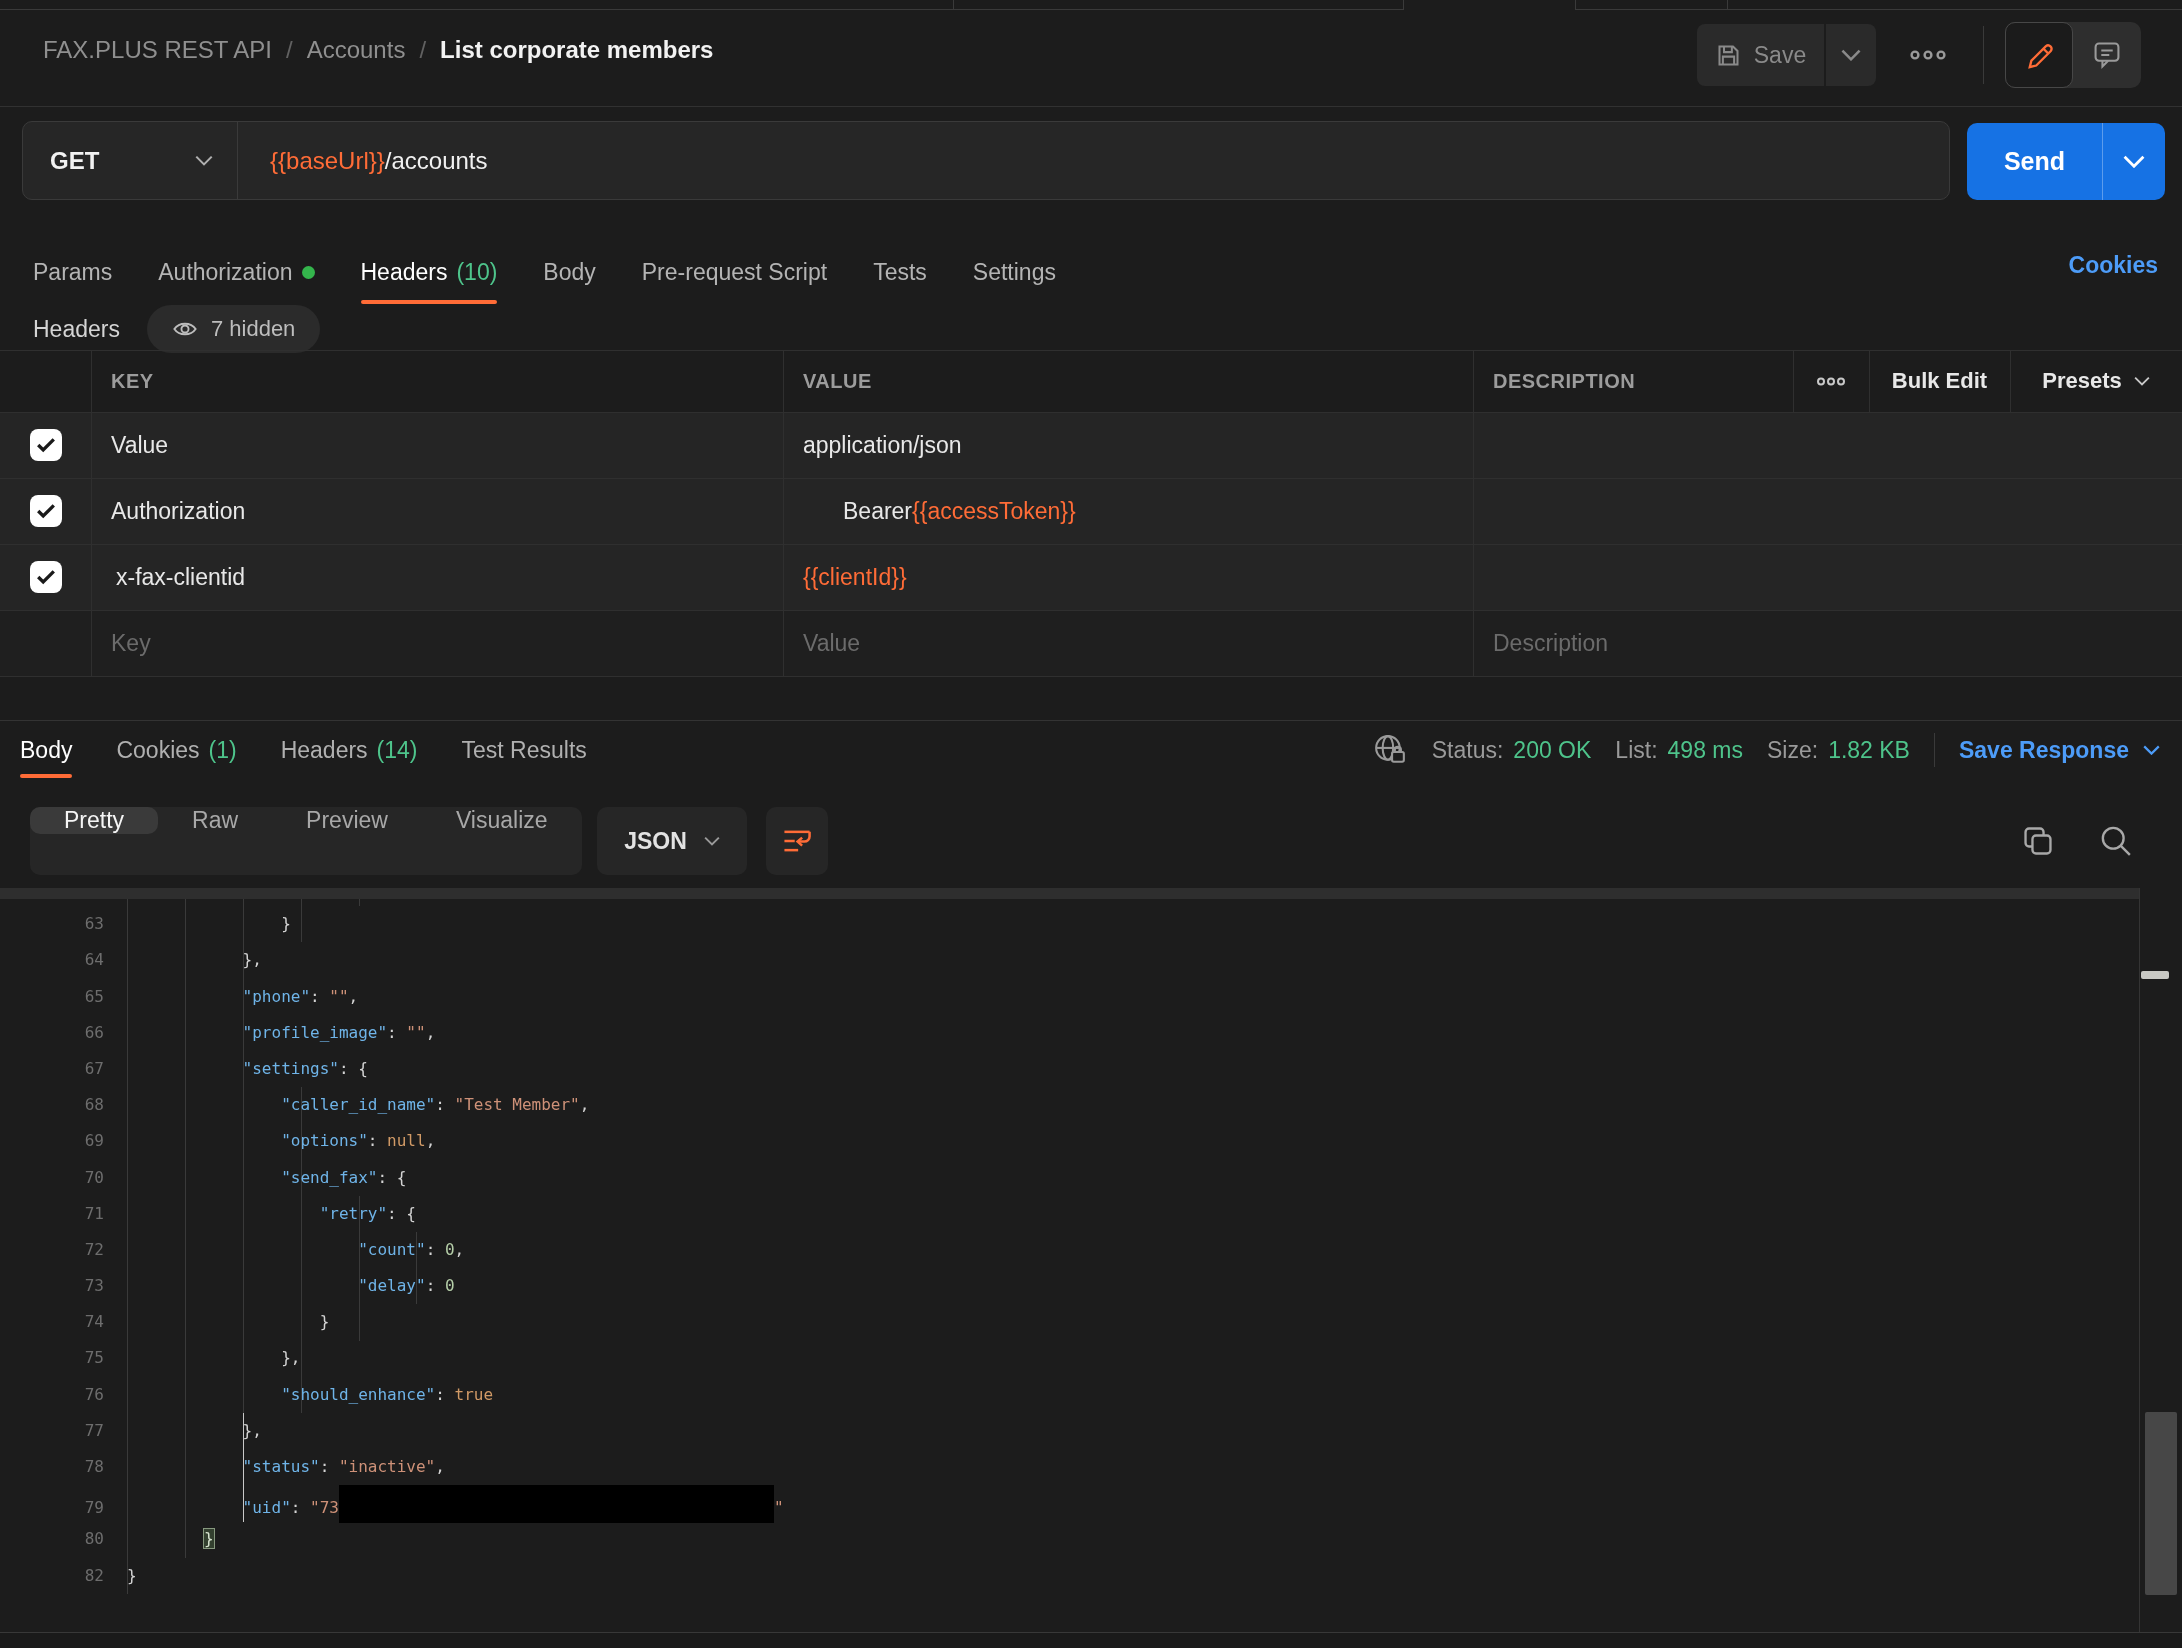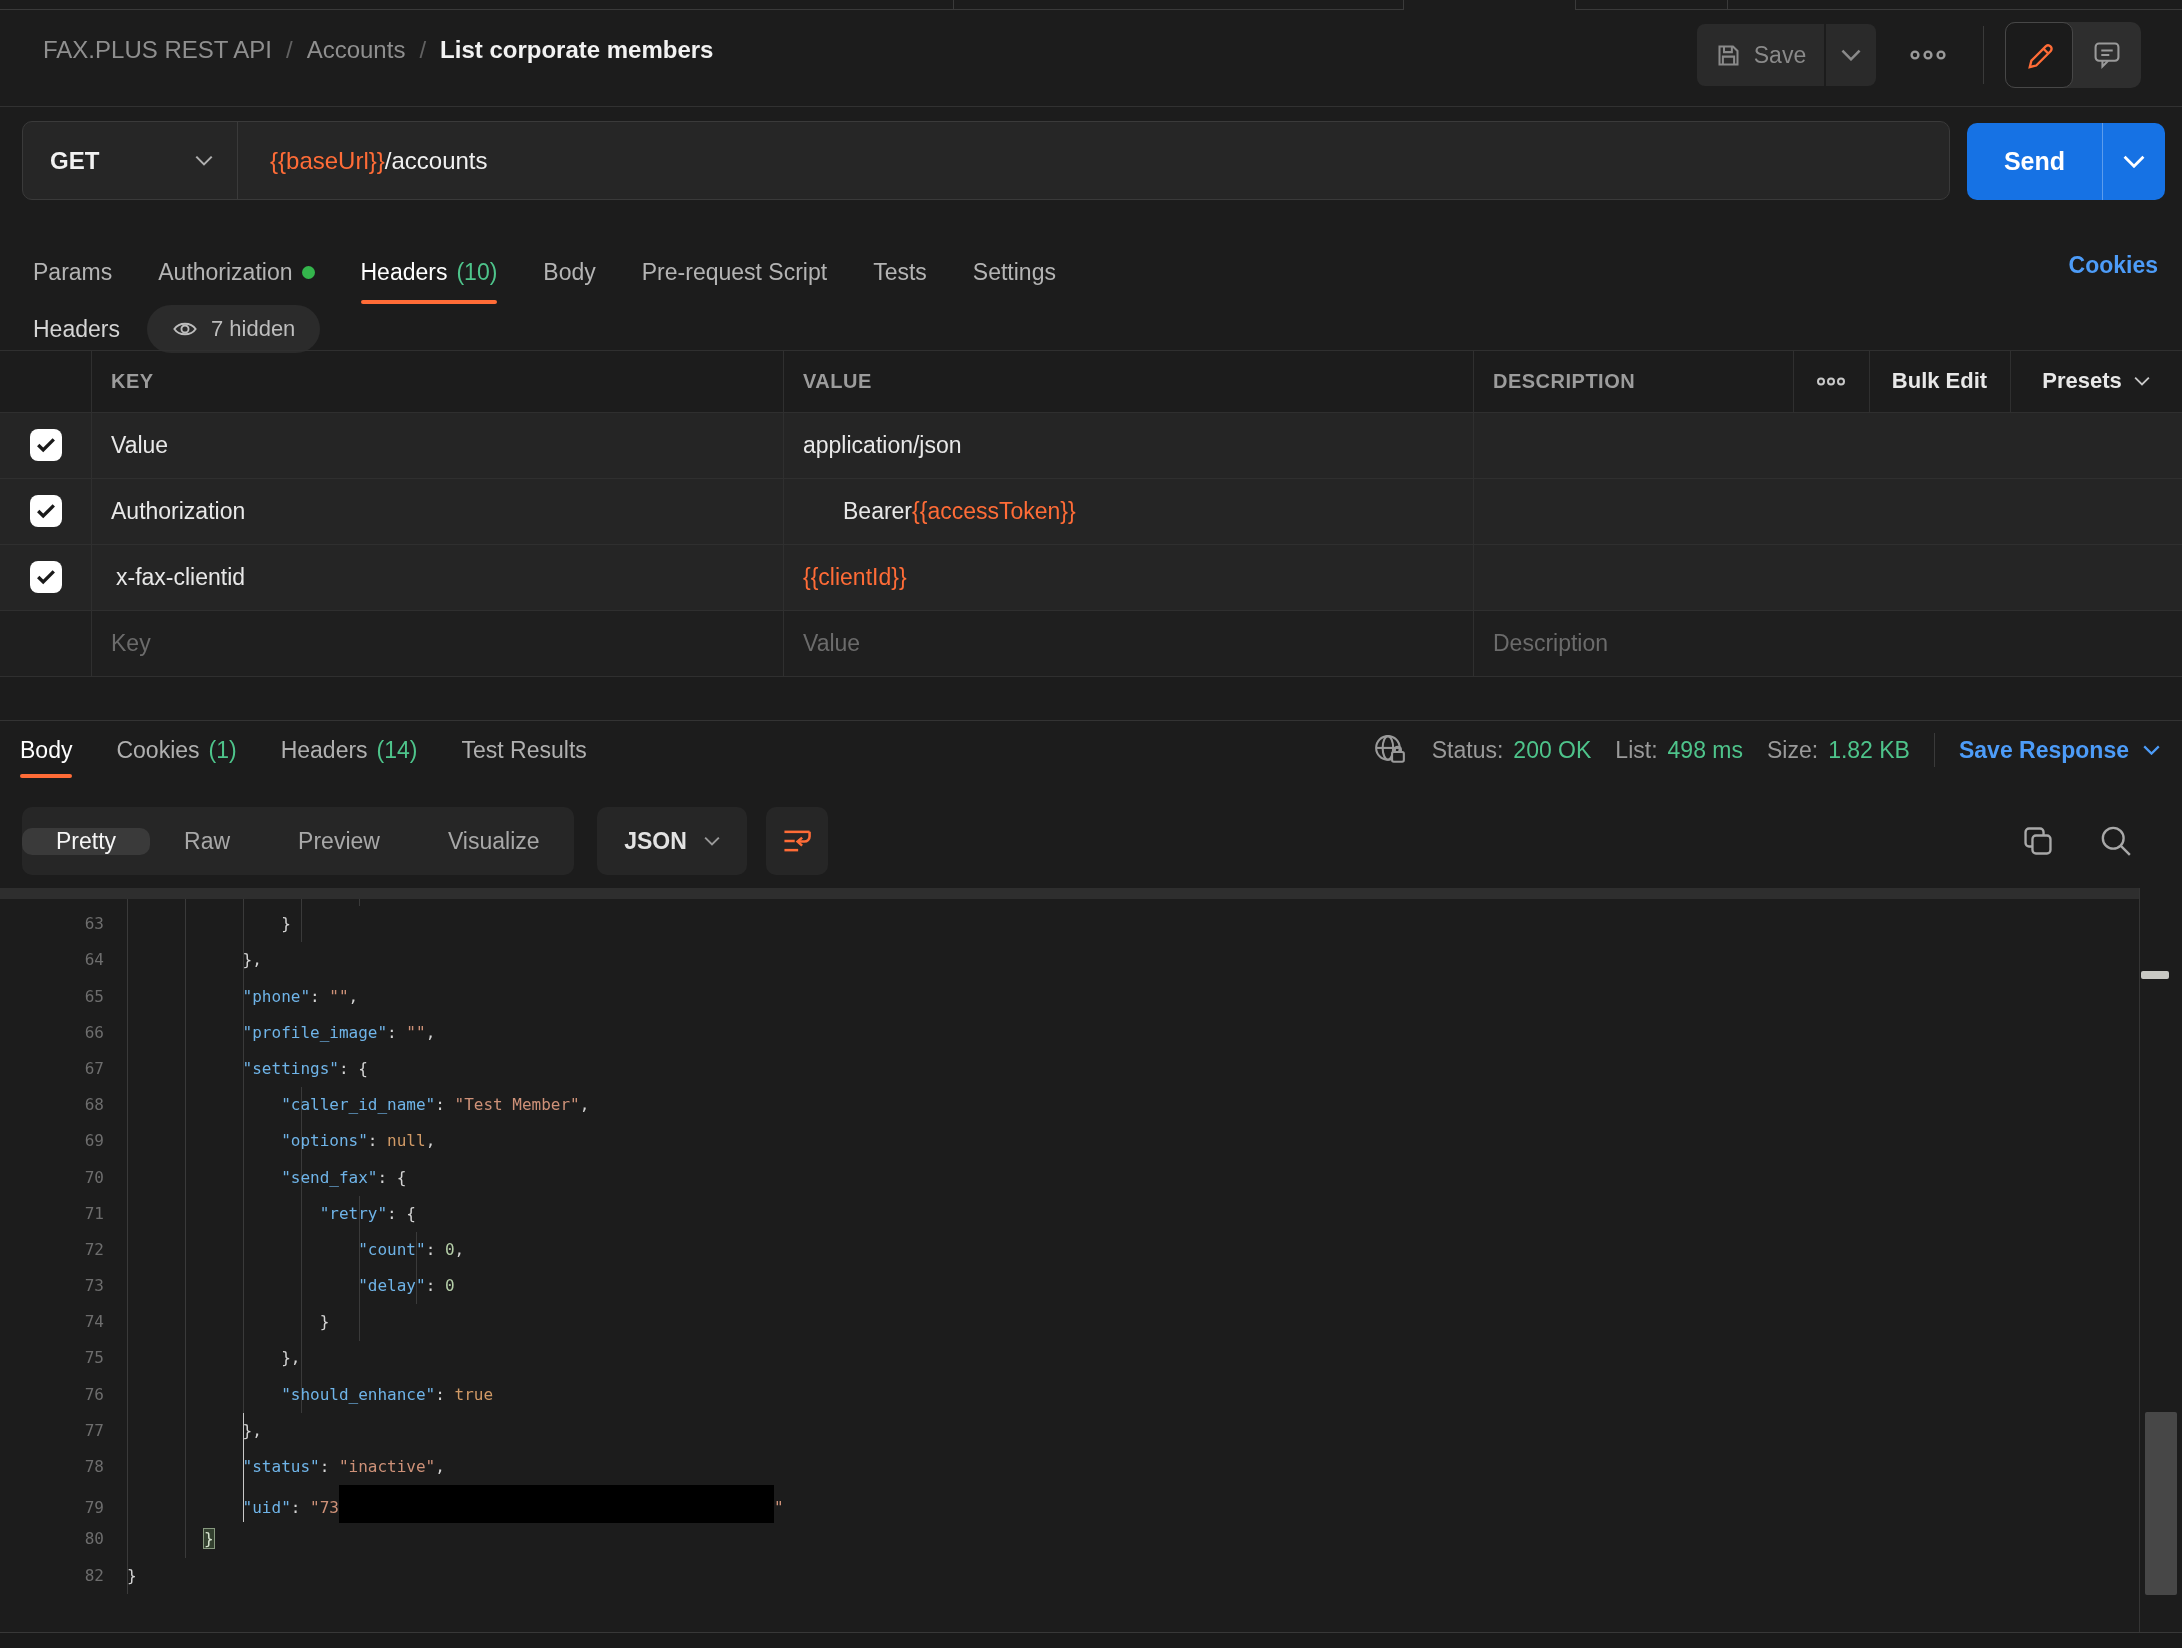--- a/index.html
+++ b/index.html
@@ -73,21 +73,21 @@
 
   
   .resp-border{left:0;top:720px;width:2182px;height:1px;background:#333;}
   .resp-tabs{left:20px;top:722px;height:56px;display:flex;gap:44px;font-size:23px;color:#B0B0B0;}
   .resp-meta{right:22px;top:722px;height:56px;display:flex;align-items:center;gap:24px;font-size:23px;}
   .meta-label{color:#9A9A9A;} .meta-val{color:var(--green);}
   .meta-divider{width:1px;height:34px;background:var(--line2);}
   .save-resp{color:var(--link);font-weight:600;display:flex;align-items:center;gap:14px;cursor:pointer;}
 
   
-  .mode-group{left:22px;top:807px;height:68px;background:var(--panel);border-radius:10px;display:flex;align-items:center;}
+  .mode-group{left:30px;top:807px;height:68px;background:var(--panel);border-radius:10px;display:flex;align-items:flex-start;}
   .mode{padding:0 34px;display:flex;align-items:center;font-size:23px;color:#A8A8A8;cursor:pointer;}
   .mode.active{background:#3A3A3A;border-radius:10px;color:#F5F5F5;}
   .json-box{left:597px;top:807px;width:150px;height:68px;background:var(--panel);border-radius:10px;gap:17px;
             font-size:23px;font-weight:600;color:#E3E3E3;}
   .wrap-btn{left:766px;top:807px;width:62px;height:68px;background:var(--panel);border-radius:10px;}
   .icon-btn{color:#A8A8A8;cursor:pointer;}
 
   
   .code{left:0;top:888px;width:2139px;height:744px;overflow:hidden;
         font-family:"DejaVu Sans Mono","Liberation Mono",monospace;font-size:16px;}

